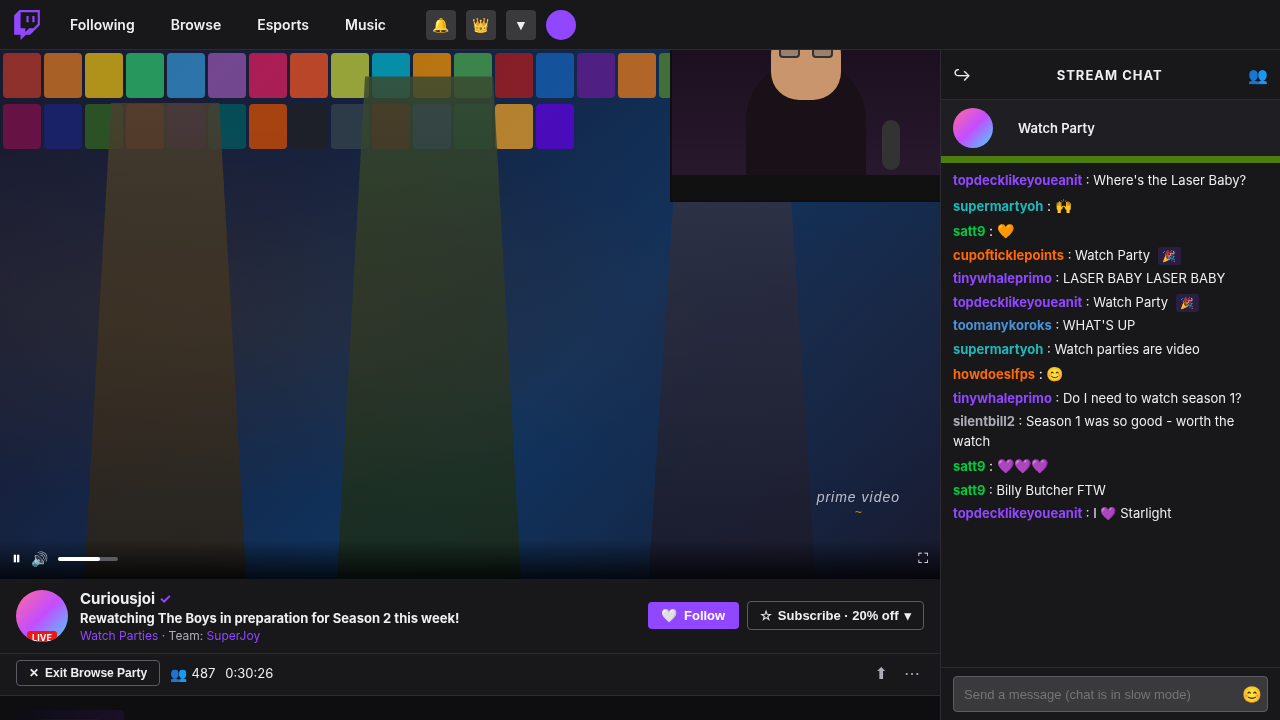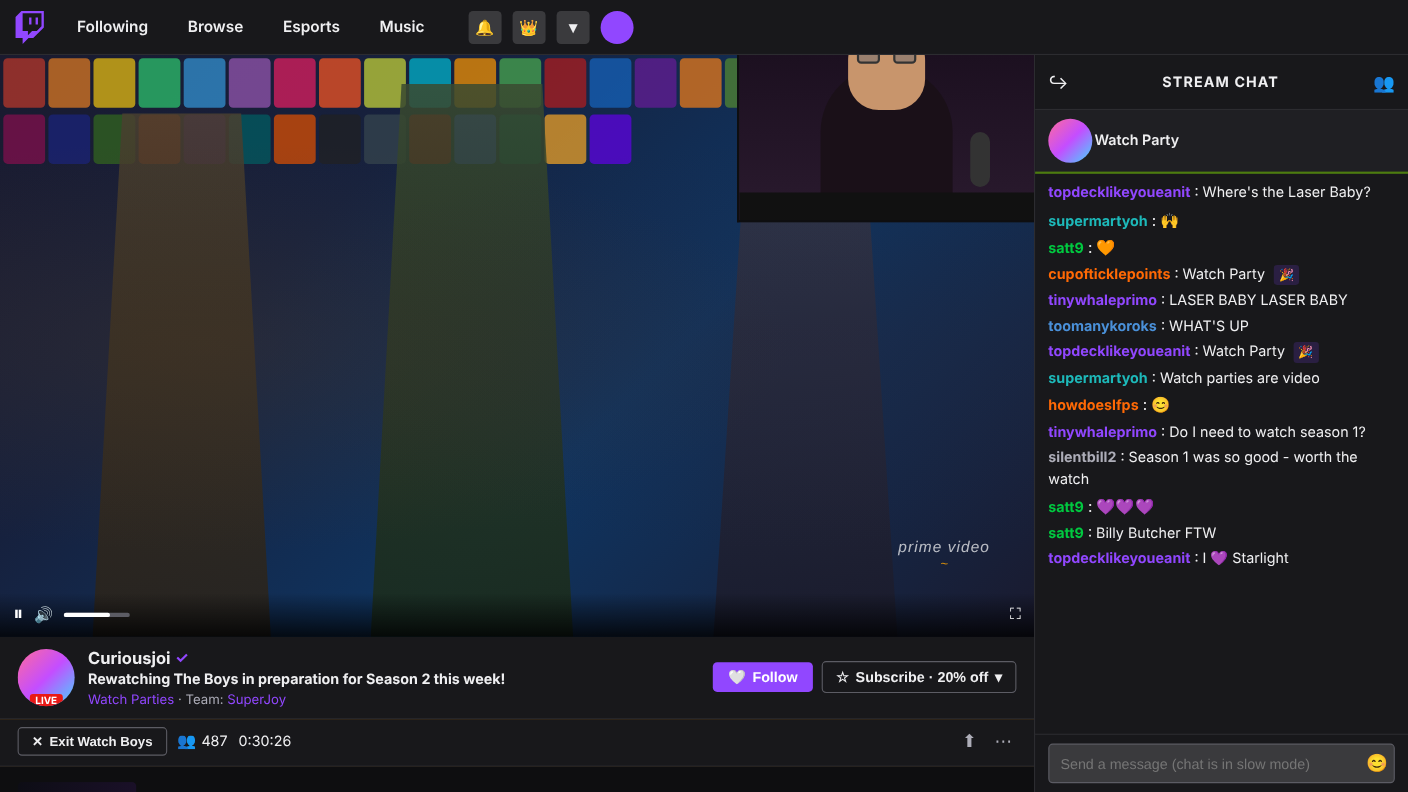--- a/index.html
+++ b/index.html
@@ -385,25 +385,25 @@
     }
     .chat-manage-icon {
       color: #efeff1;
       font-size: 16px;
       cursor: pointer;
     }
 
     
     #watch-party-section {
       background: #1f1f23;
-      border-bottom: 2px solid #4d7c0f;
+      border-bottom: 7px solid #4d7c0f;
       padding: 8px 12px;
       display: flex;
       align-items: center;
-      gap: 2px;
+      gap: 25px;
     }
     .watch-party-streamer-avatar {
       width: 40px;
       height: 40px;
       border-radius: 50%;
       background: linear-gradient(135deg, #ff6b9d, #c44dff, #44d7ff);
       overflow: hidden;
     }
     .watch-party-label {
       font-size: 13px;
@@ -680,21 +680,21 @@
           <span>☆</span>
           <span>Subscribe · 20% off</span>
           <span>▾</span>
         </button>
       </div>
     </div>
 
     <div id="action-row">
       <button class="btn-exit-watch">
         <span>✕</span>
-        <span>Exit Watch Boys</span>
+        <span>Exit Browse Party</span>
       </button>
       <div class="viewer-count">
         <span class="viewer-icon">👥</span>
         <span>487</span>
       </div>
       <div class="timestamp">0:30:26</div>
       <div class="action-icons">
         <button class="action-icon-btn">⬆</button>
         <button class="action-icon-btn">⋯</button>
       </div>
@@ -746,28 +746,28 @@
         <span class="chat-text">: Watch Party</span>
         <span class="watch-party-tag">🎉</span>
       </div>
 
       <div class="chat-msg">
         <span class="chat-user purple">tinywhaleprimo</span>
         <span class="chat-text">: LASER BABY LASER BABY</span>
       </div>
 
       <div class="chat-msg">
-        <span class="chat-user blue">toomanykoroks</span>
-        <span class="chat-text">: WHAT'S UP</span>
-      </div>
-
-      <div class="chat-msg">
         <span class="chat-user purple">topdecklikeyoueanit</span>
         <span class="chat-text">: Watch Party</span>
         <span class="watch-party-tag">🎉</span>
+      </div>
+
+      <div class="chat-msg">
+        <span class="chat-user blue">toomanykoroks</span>
+        <span class="chat-text">: WHAT'S UP</span>
       </div>
 
       <div class="chat-msg">
         <span class="chat-user teal">supermartyoh</span>
         <span class="chat-text">: Watch parties are video</span>
       </div>
 
       <div class="chat-msg">
         <span class="chat-user orange">howdoeslfps</span>
         <span class="chat-text chat-emoji">: 😊</span>

